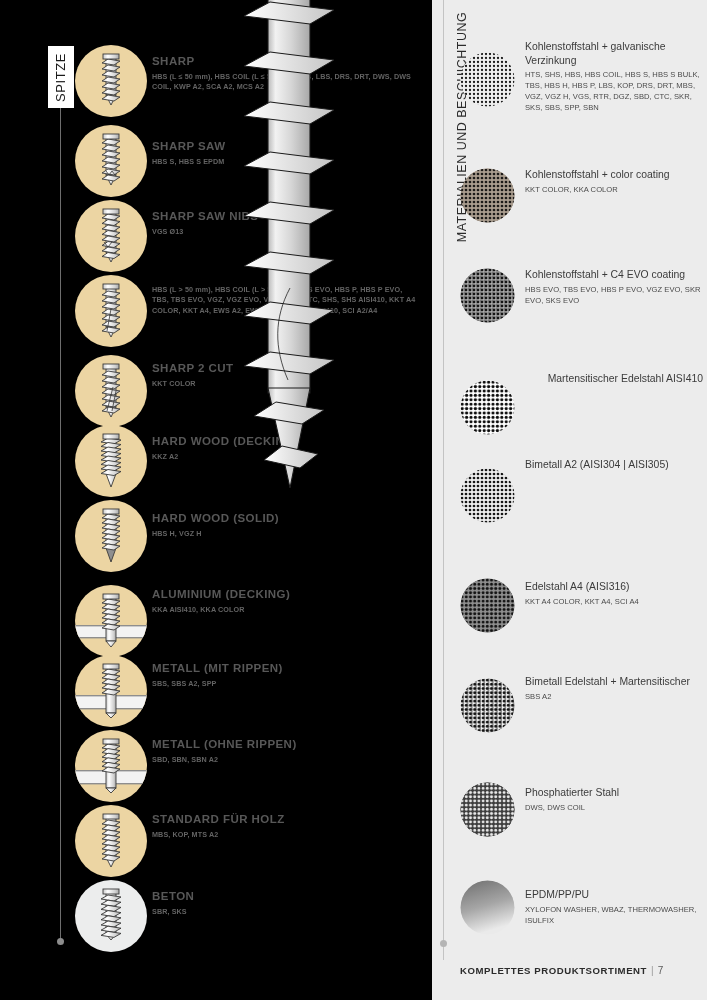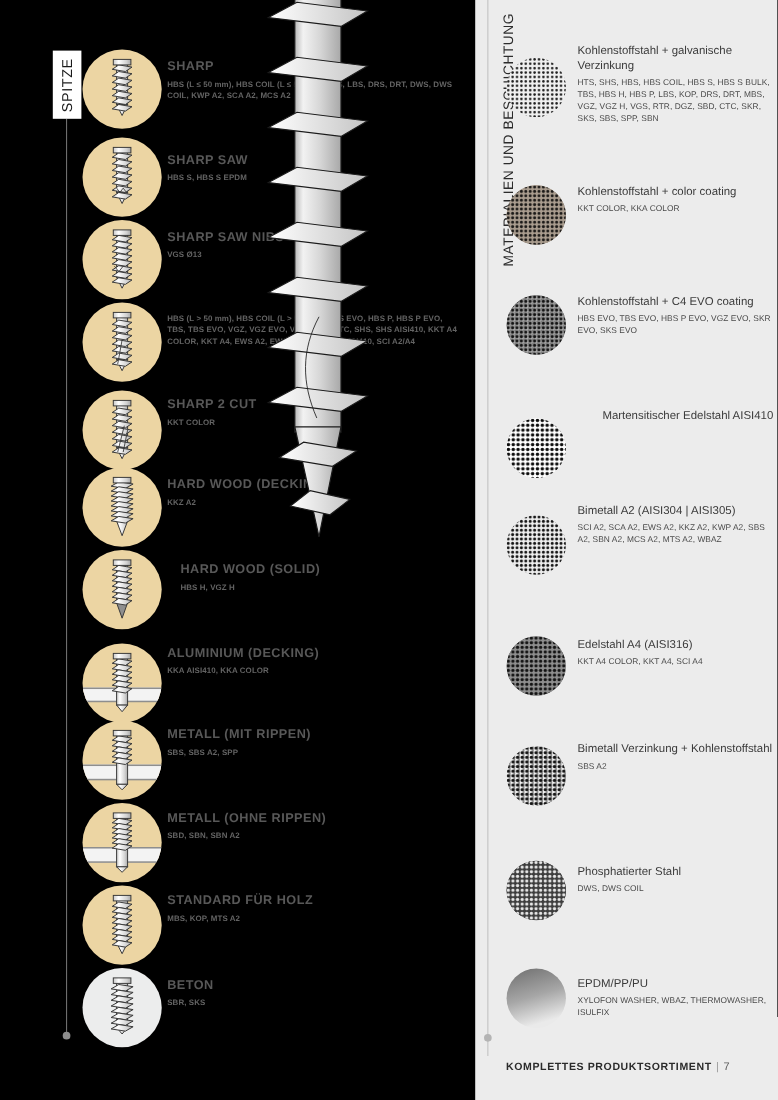--- a/index.html
+++ b/index.html
@@ -337,21 +337,21 @@
               <path d="M27 18 L33 14 L45 16 L39 20 Z" stroke="#3a3a3a" stroke-width="0.9" fill="url(#ghwsolid)"></path>
               <path d="M27 23 L33 19 L45 21 L39 25 Z" stroke="#3a3a3a" stroke-width="0.9" fill="url(#ghwsolid)"></path>
               <path d="M27 28 L33 24 L45 26 L39 30 Z" stroke="#3a3a3a" stroke-width="0.9" fill="url(#ghwsolid)"></path>
               <path d="M27 33 L33 29 L45 31 L39 35 Z" stroke="#3a3a3a" stroke-width="0.9" fill="url(#ghwsolid)"></path>
               <path d="M27 38 L33 34 L45 36 L39 40 Z" stroke="#3a3a3a" stroke-width="0.9" fill="url(#ghwsolid)"></path>
               <path d="M27 43 L33 39 L45 41 L39 45 Z" stroke="#3a3a3a" stroke-width="0.9" fill="url(#ghwsolid)"></path>
               <path d="M27 48 L33 44 L45 46 L39 50 Z" stroke="#3a3a3a" stroke-width="0.9" fill="url(#ghwsolid)"></path>
               <rect x="28" y="9" width="16" height="5" stroke="#3a3a3a" stroke-width="0.9" fill="url(#ghwsolid)"></rect>
             </svg>
           </div>
-          <div class="row-text" style="top: 12px; margin-left: 12px;">
+          <div class="row-text" style="top: 12px;">
             <div class="row-title">HARD WOOD (SOLID)</div>
             <div class="row-sub">HBS H, VGZ H</div>
           </div>
         </div>
         <div class="row" style="top: 585px;">
           <div class="circle" style="top: 0px;">
             <svg viewBox="0 0 72 72">
               <defs>
                 <linearGradient id="galu" x1="0" y1="0" x2="1" y2="0">
                   <stop offset="0" stop-color="#c9c9c9"></stop>
@@ -600,21 +600,20 @@
                 <clipPath id="cp4">
                   <circle cx="27.5" cy="27.5" r="27"></circle>
                 </clipPath>
               </defs>
               <circle cx="27.5" cy="27.5" r="27" fill="#ededed"></circle>
               <rect x="0" y="0" width="55" height="55" fill="url(#pat4)" clip-path="url(#cp4)"></rect>
             </svg>
           </div>
           <div class="mtext" style="top: -10px;">
             <div class="mtitle">Bimetall A2 (AISI304 | AISI305)</div>
-            <div class="msub">SCI A2, SCA A2, EWS A2, KKZ A2, KWP A2, SBS A2, SBN A2, MCS A2, MTS A2, WBAZ</div>
           </div>
         </div>
         <div class="mrow" style="top: 578px;">
           <div class="mcircle" style="top: 0px;">
             <svg viewBox="0 0 55 55">
               <defs>
                 <pattern id="pat5" width="4.2" height="4.2" patternUnits="userSpaceOnUse">
                   <rect width="4.2" height="4.2" fill="#8e8e8e"></rect>
                   <circle cx="2.1" cy="2.1" r="1.5" fill="#131313"></circle>
                 </pattern>
@@ -647,21 +646,21 @@
                 </pattern>
                 <clipPath id="cp6">
                   <circle cx="27.5" cy="27.5" r="27"></circle>
                 </clipPath>
               </defs>
               <circle cx="27.5" cy="27.5" r="27" fill="url(#lg6)"></circle>
               <rect x="0" y="0" width="55" height="55" fill="url(#pat6)" clip-path="url(#cp6)"></rect>
             </svg>
           </div>
           <div class="mtext" style="top: -3px;">
-            <div class="mtitle">Bimetall Verzinkung + Kohlenstoffstahl</div>
+            <div class="mtitle">Bimetall Edelstahl + Martensitischer</div>
             <div class="msub">SBS A2</div>
           </div>
         </div>
         <div class="mrow" style="top: 782px;">
           <div class="mcircle" style="top: 0px;">
             <svg viewBox="0 0 55 55">
               <defs>
                 <pattern id="pat7" width="4.2" height="4.2" patternUnits="userSpaceOnUse">
                   <rect width="4.2" height="4.2" fill="#3d3d3d"></rect>
                   <circle cx="2.1" cy="2.1" r="1.45" fill="#e8e8e8"></circle>

